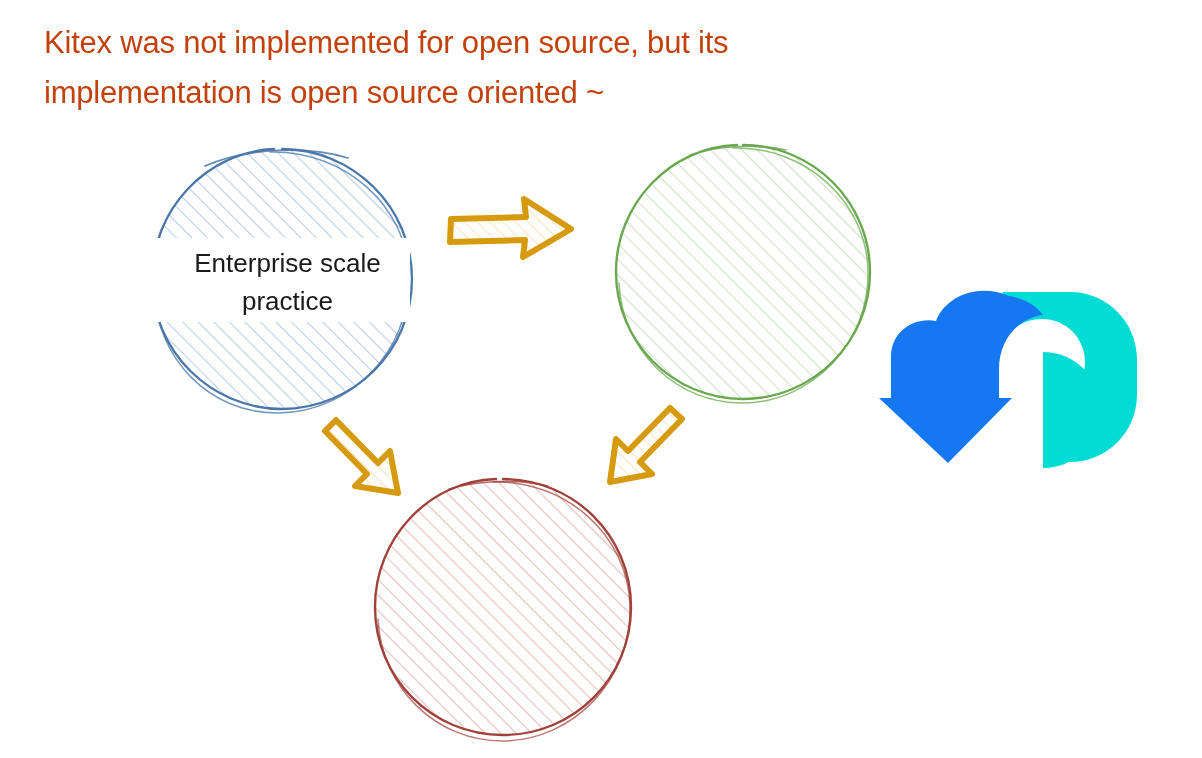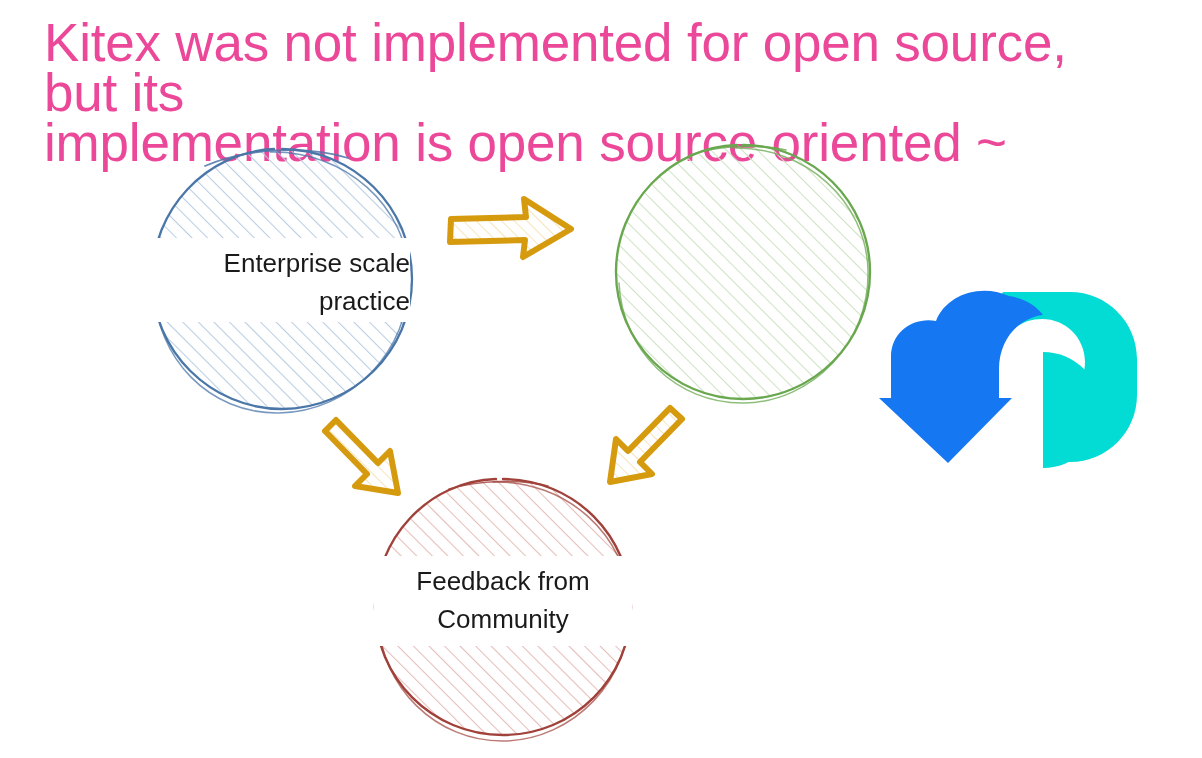--- a/index.html
+++ b/index.html
@@ -24,24 +24,24 @@
     height: 758px;
     background: #ffffff;
   }
 
   
   #title {
     position: absolute;
     left: 44px;
     top: 18px;
     width: 1100px;
-    font-size: 53px;
+    font-size: 31px;
     line-height: 50px;
     font-weight: 400;
-    color: #ec4899;
+    color: #c2410c;
     letter-spacing: -0.2px;
     white-space: pre-line;
   }
 
   
   #art {
     position: absolute;
     left: 0;
     top: 0;
     width: 1202px;
@@ -52,21 +52,21 @@
   .node-label {
     position: absolute;
     background: #ffffff;
     color: #1a1a1a;
     font-size: 26px;
     line-height: 38px;
     font-family: "Liberation Sans", sans-serif;
     overflow: hidden;
     box-sizing: border-box;
   }
-  .node-label.left   { text-align: right; }
+  .node-label.left   { text-align: center; }
   .node-label.center { text-align: center; }
 
   #label-enterprise {
     left: 148px;
     top: 238px;
     width: 262px;
     height: 84px;
     padding: 6px 0 0 17px;
   }
   #label-opensource {
@@ -205,16 +205,14 @@
                L 999 369
                C 999 340 1018 318 1043 315
                C 1035 304 1023 298 1009 296 Z" fill="#1677f2"></path>
     </g>
   </svg>
 
   <div id="label-enterprise" class="node-label left" style="white-space: pre-line;">Enterprise scale
 practice</div>
 
 
-  <div id="label-feedback" class="node-label center" style="white-space: pre-line;">Feedback from
-Community</div>
 
 </div>
 
 </body></html>

